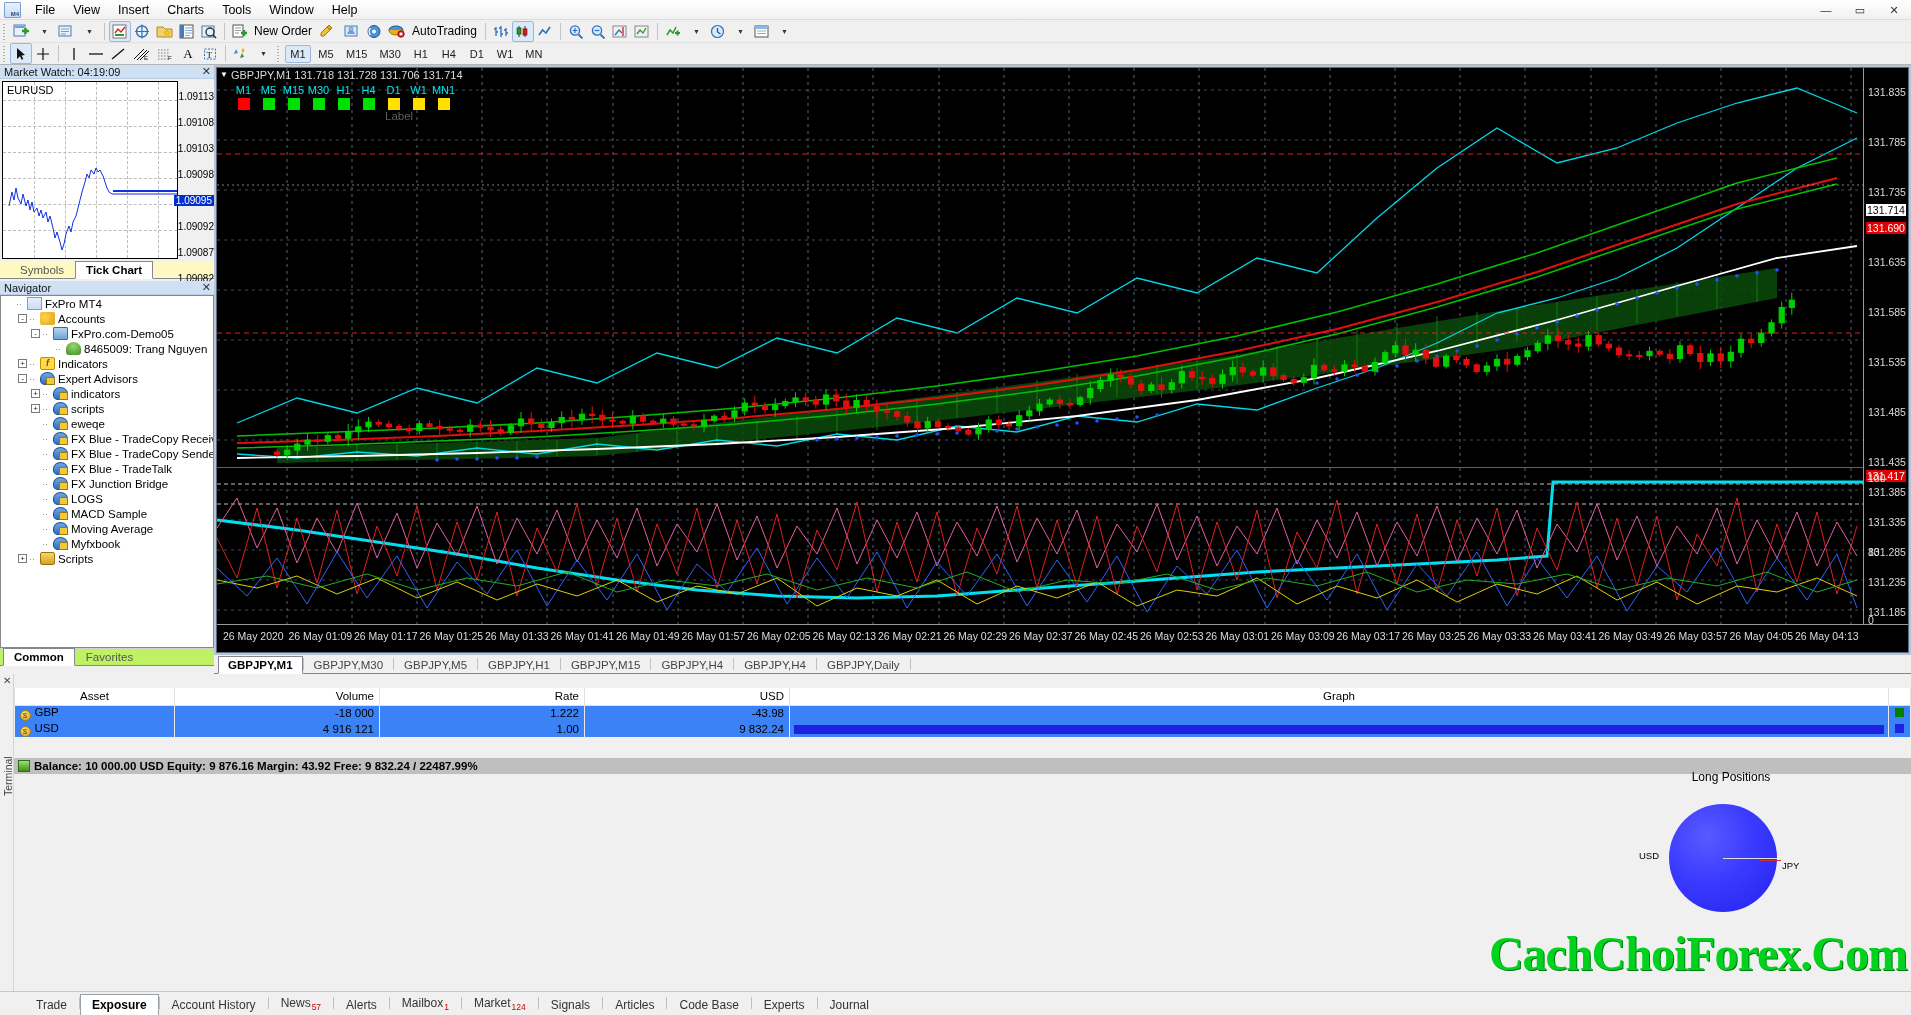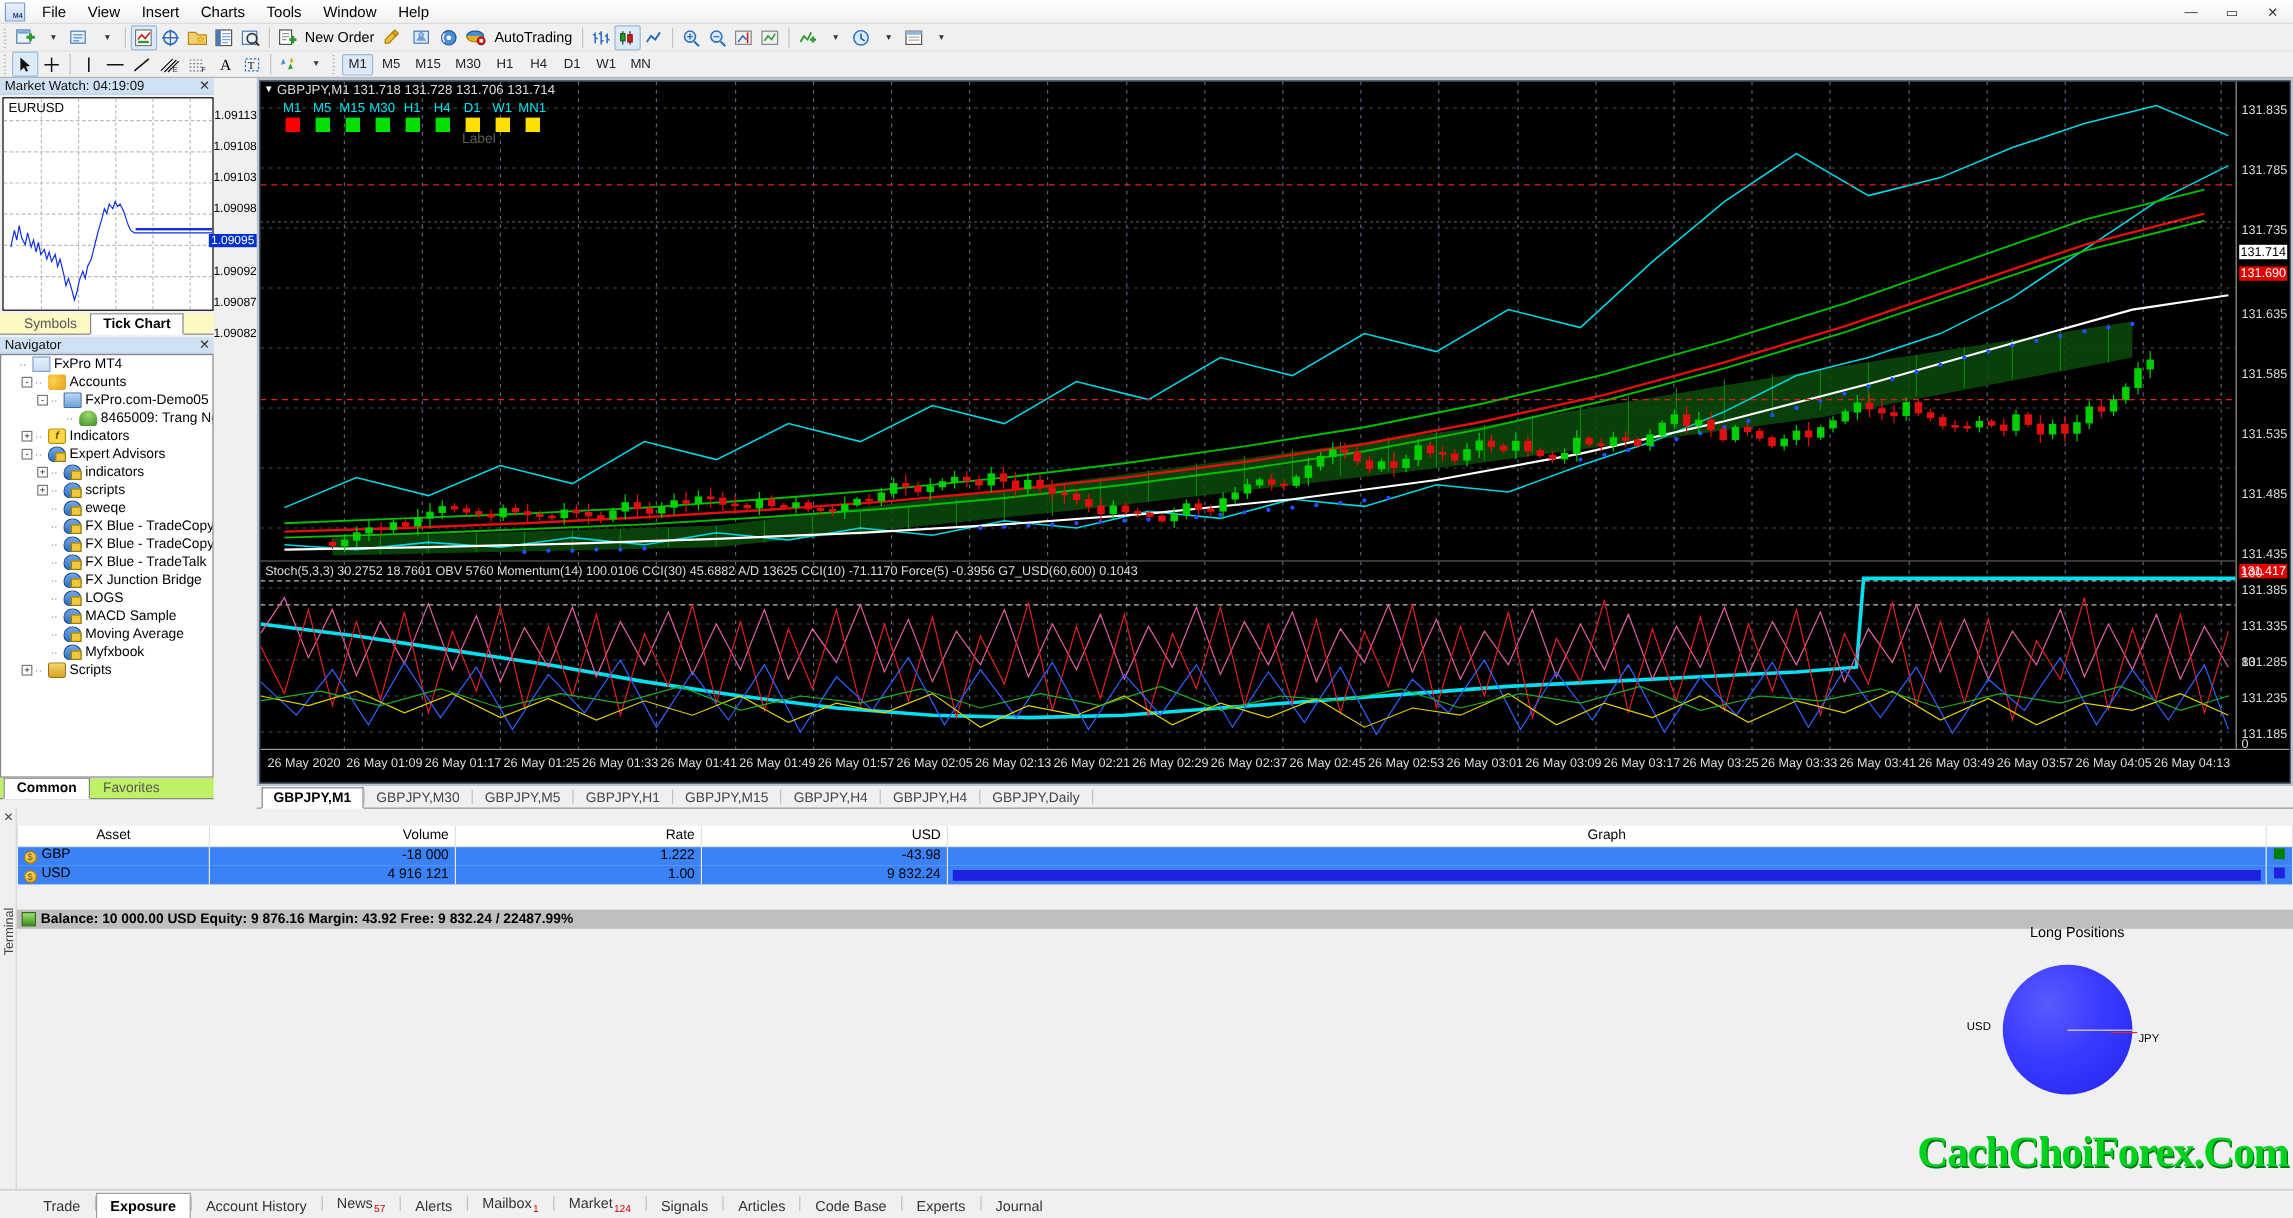--- a/index.html
+++ b/index.html
@@ -75,21 +75,21 @@
   .tf-btn {
     min-width: 26px; height: 18px; padding: 0 4px; margin: 0 1px;
     display: flex; align-items: center; justify-content: center;
     font-size: 11px; color: #222; cursor: default;
     border: 1px solid transparent; border-radius: 2px;
   }
   .tf-btn.active { background: #dce9f7; border: 1px solid #9cb8d8; }
 
   
   .leftdock {
-    position: absolute; left: 0; top: 65px; width: 178px; height: 590px;
+    position: absolute; left: 0; top: 65px; width: 214px; height: 590px;
     background: #f0f0f0;
   }
   .panel-caption {
     height: 14px; background: #cfe0f2; border-bottom: 1px solid #b8cde3;
     display: flex; align-items: center; padding-left: 4px;
     font-size: 11px; color: #111; position: relative;
   }
   .panel-caption .x {
     position: absolute; right: 3px; top: 0px; font-size: 11px; color: #333; cursor: default;
   }
@@ -272,21 +272,21 @@
     background: radial-gradient(circle at 35% 30%, #5a5aff 0%, #3a3aff 45%, #2222ee 100%);
   }
   .pie-line { position: absolute; left: 172px; top: 88px; width: 54px; height: 1px;
     background: #dcdcdc; }
   .pie-line2 { position: absolute; left: 208px; top: 90px; width: 22px; height: 1px;
     background: #d03030; }
   .pie-lbl { position: absolute; font-size: 9.5px; color: #000; }
 
   .brand {
     position: absolute; right: 4px; bottom: 34px;
-    font-family: "Liberation Serif", serif; font-size: 36px; font-weight: bold;
+    font-family: "Liberation Serif", serif; font-size: 48px; font-weight: bold;
     color: #00d21e; letter-spacing: -1px; white-space: nowrap;
     text-shadow: 1px 1px 0 #007a12;
   }
 
   .bottom-tabs {
     position: absolute; left: 0; bottom: 0; width: 1911px; height: 24px;
     background: #f0f0f0; border-top: 1px solid #c8c8c8;
     display: flex; align-items: flex-end; padding-left: 24px;
   }
   .btab {
@@ -1251,21 +1251,20 @@
                 <rect x="1572.2" y="232.2" width="5.2" height="7.2" fill="#00d000" stroke="#00d000"></rect>
               </g>
 
             <line x1="0" y1="86" x2="1648" y2="86" stroke="#e02020" stroke-width="1" stroke-dasharray="5 4"></line>
             <line x1="0" y1="265" x2="1648" y2="265" stroke="#e02020" stroke-width="1" stroke-dasharray="5 4"></line>
             <line x1="0" y1="117" x2="1648" y2="117" stroke="#ffffff" stroke-width="1" stroke-dasharray="2 3" opacity="0.5"></line>
           </svg>
         </div>
 
         <div class="ind-pane">
-          <div class="ind-legend">Stoch(5,3,3) 30.2752 18.7601   OBV 5760   Momentum(14) 100.0106   CCI(30) 45.6882   A/D 13625   CCI(10) -71.1170   Force(5) -0.3956   G7_USD(60,600) 0.1043</div>
           <svg width="1648" height="158" viewBox="0 0 1648 158" preserveAspectRatio="none">
             <g stroke="#3a4a5a" stroke-dasharray="3 4" stroke-width="1">
               <line x1="0" y1="22" x2="1648" y2="22"></line>
               <line x1="0" y1="52" x2="1648" y2="52"></line>
               <line x1="0" y1="82" x2="1648" y2="82"></line>
               <line x1="0" y1="112" x2="1648" y2="112"></line>
               <line x1="0" y1="142" x2="1648" y2="142"></line>
               <g stroke="#55657a">
                 <line x1="70" y1="0" x2="70" y2="158"></line>
                   <line x1="135" y1="0" x2="135" y2="158"></line>

